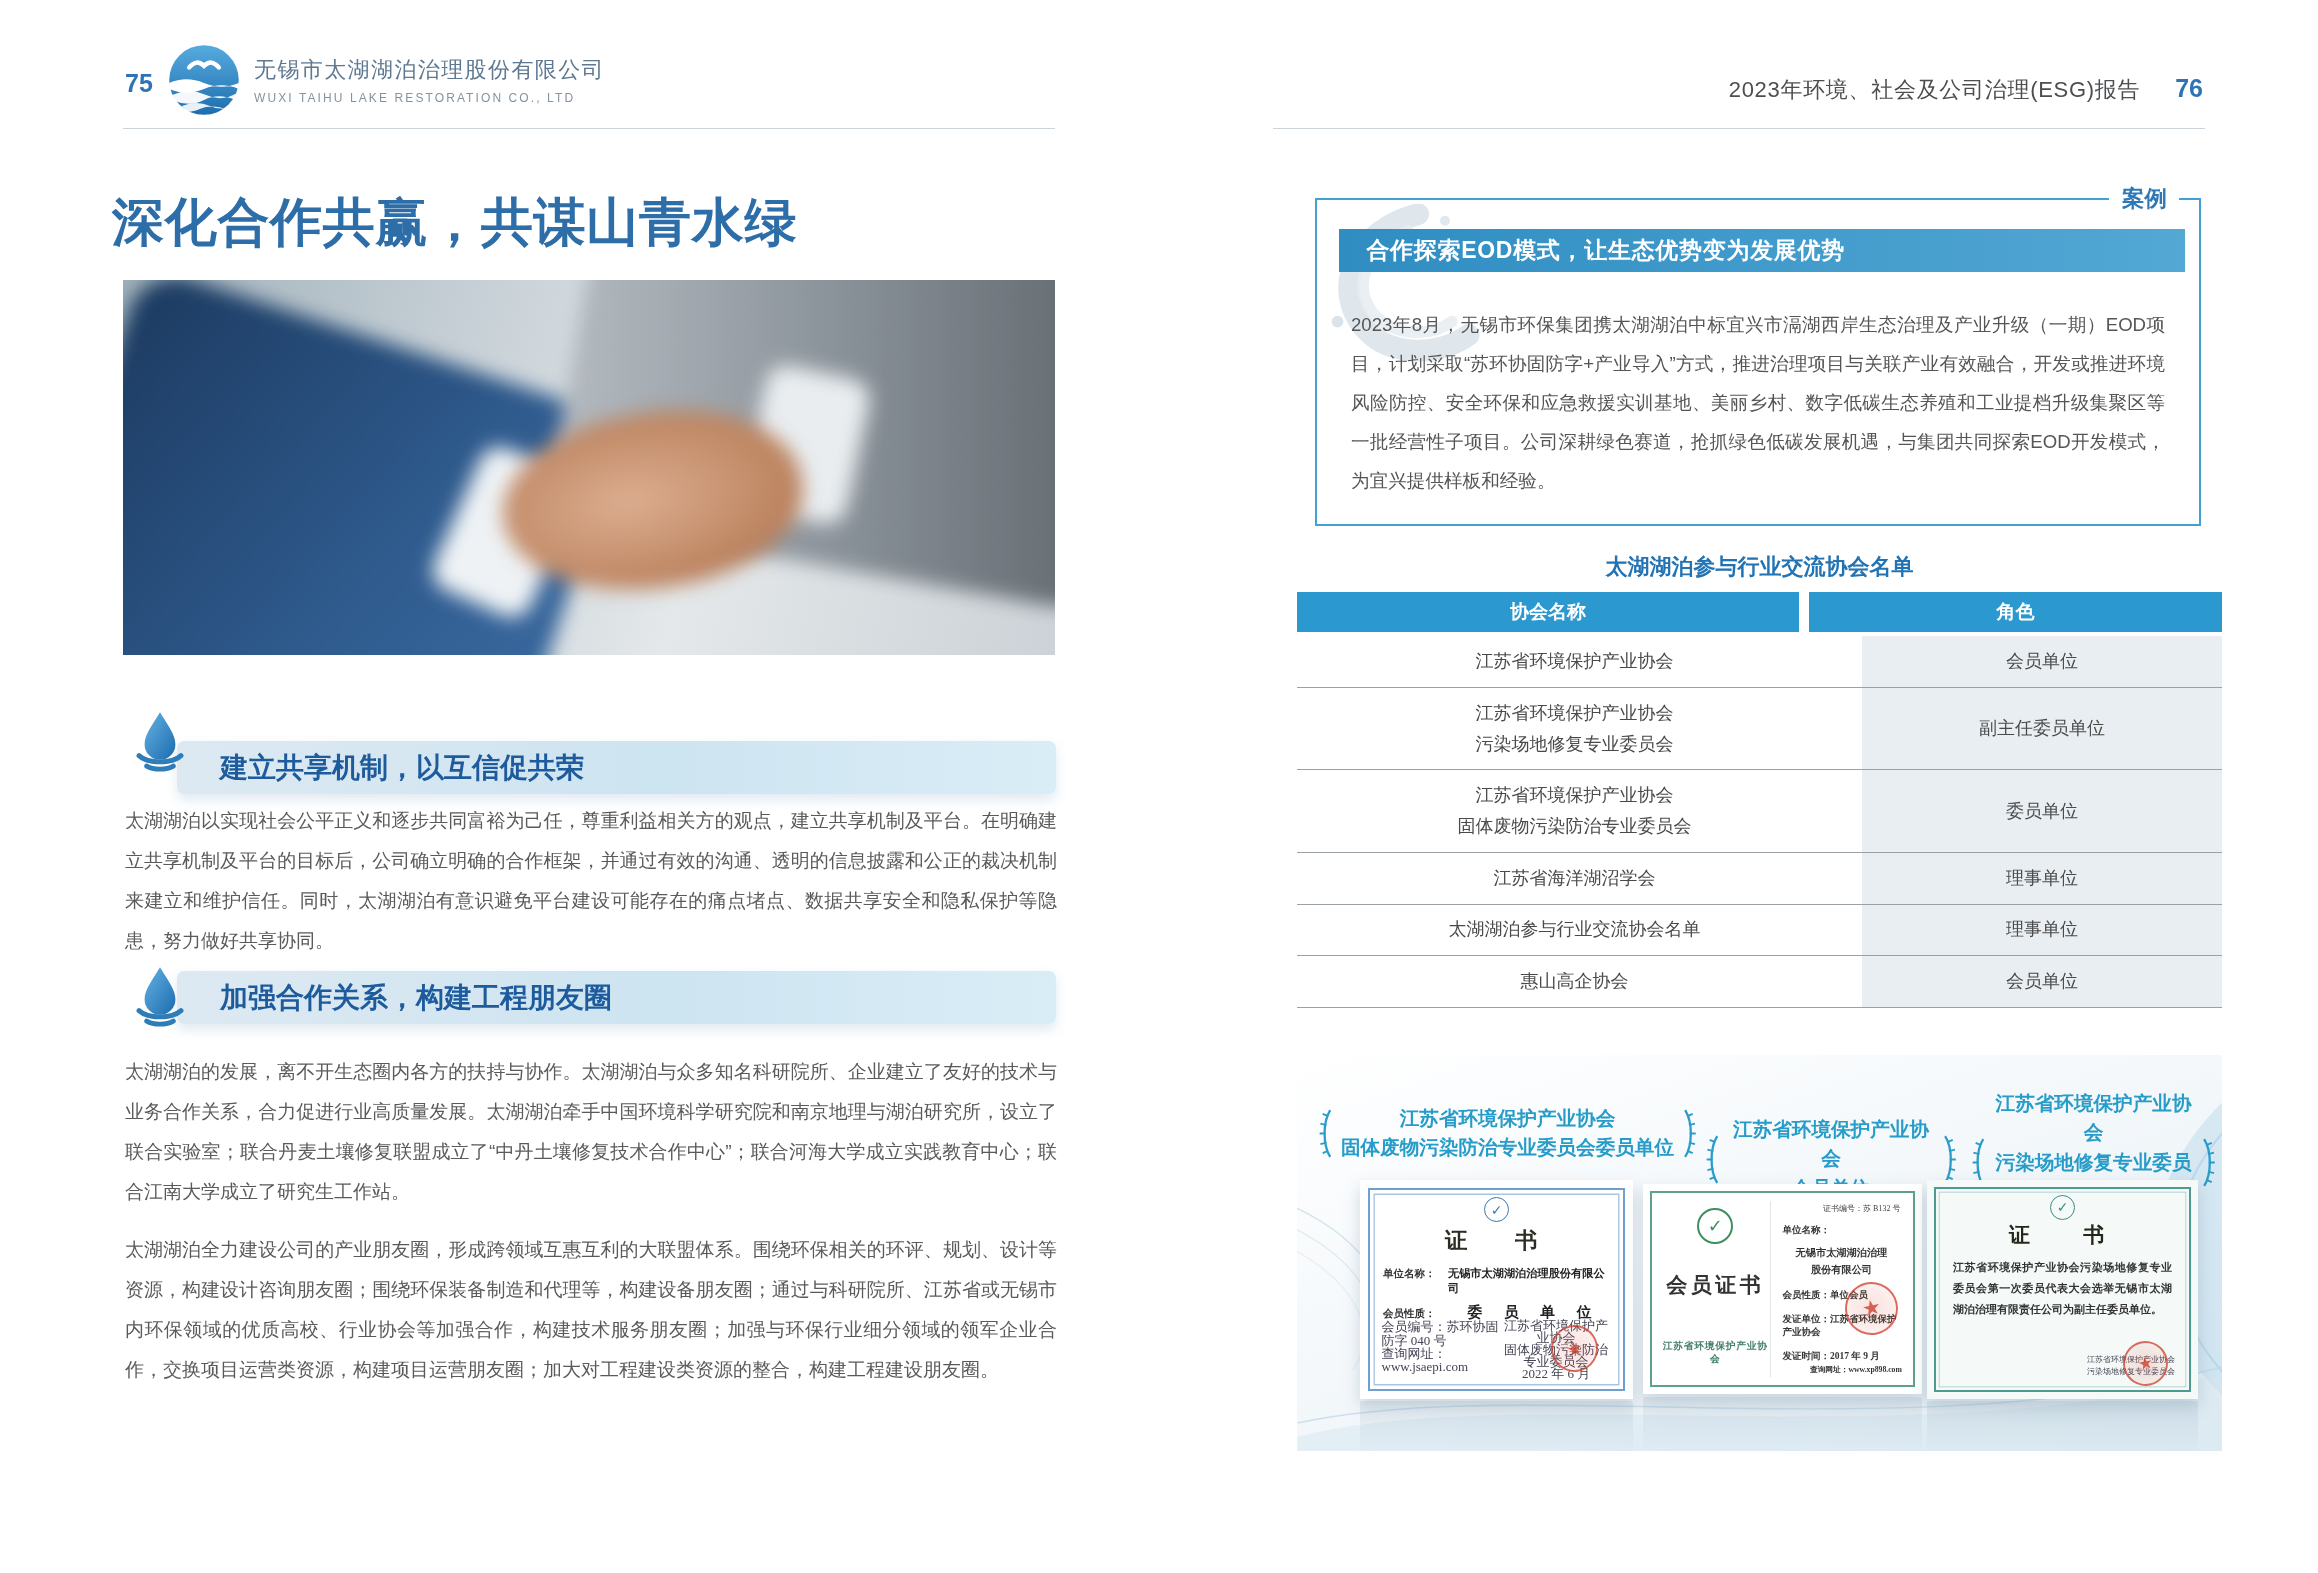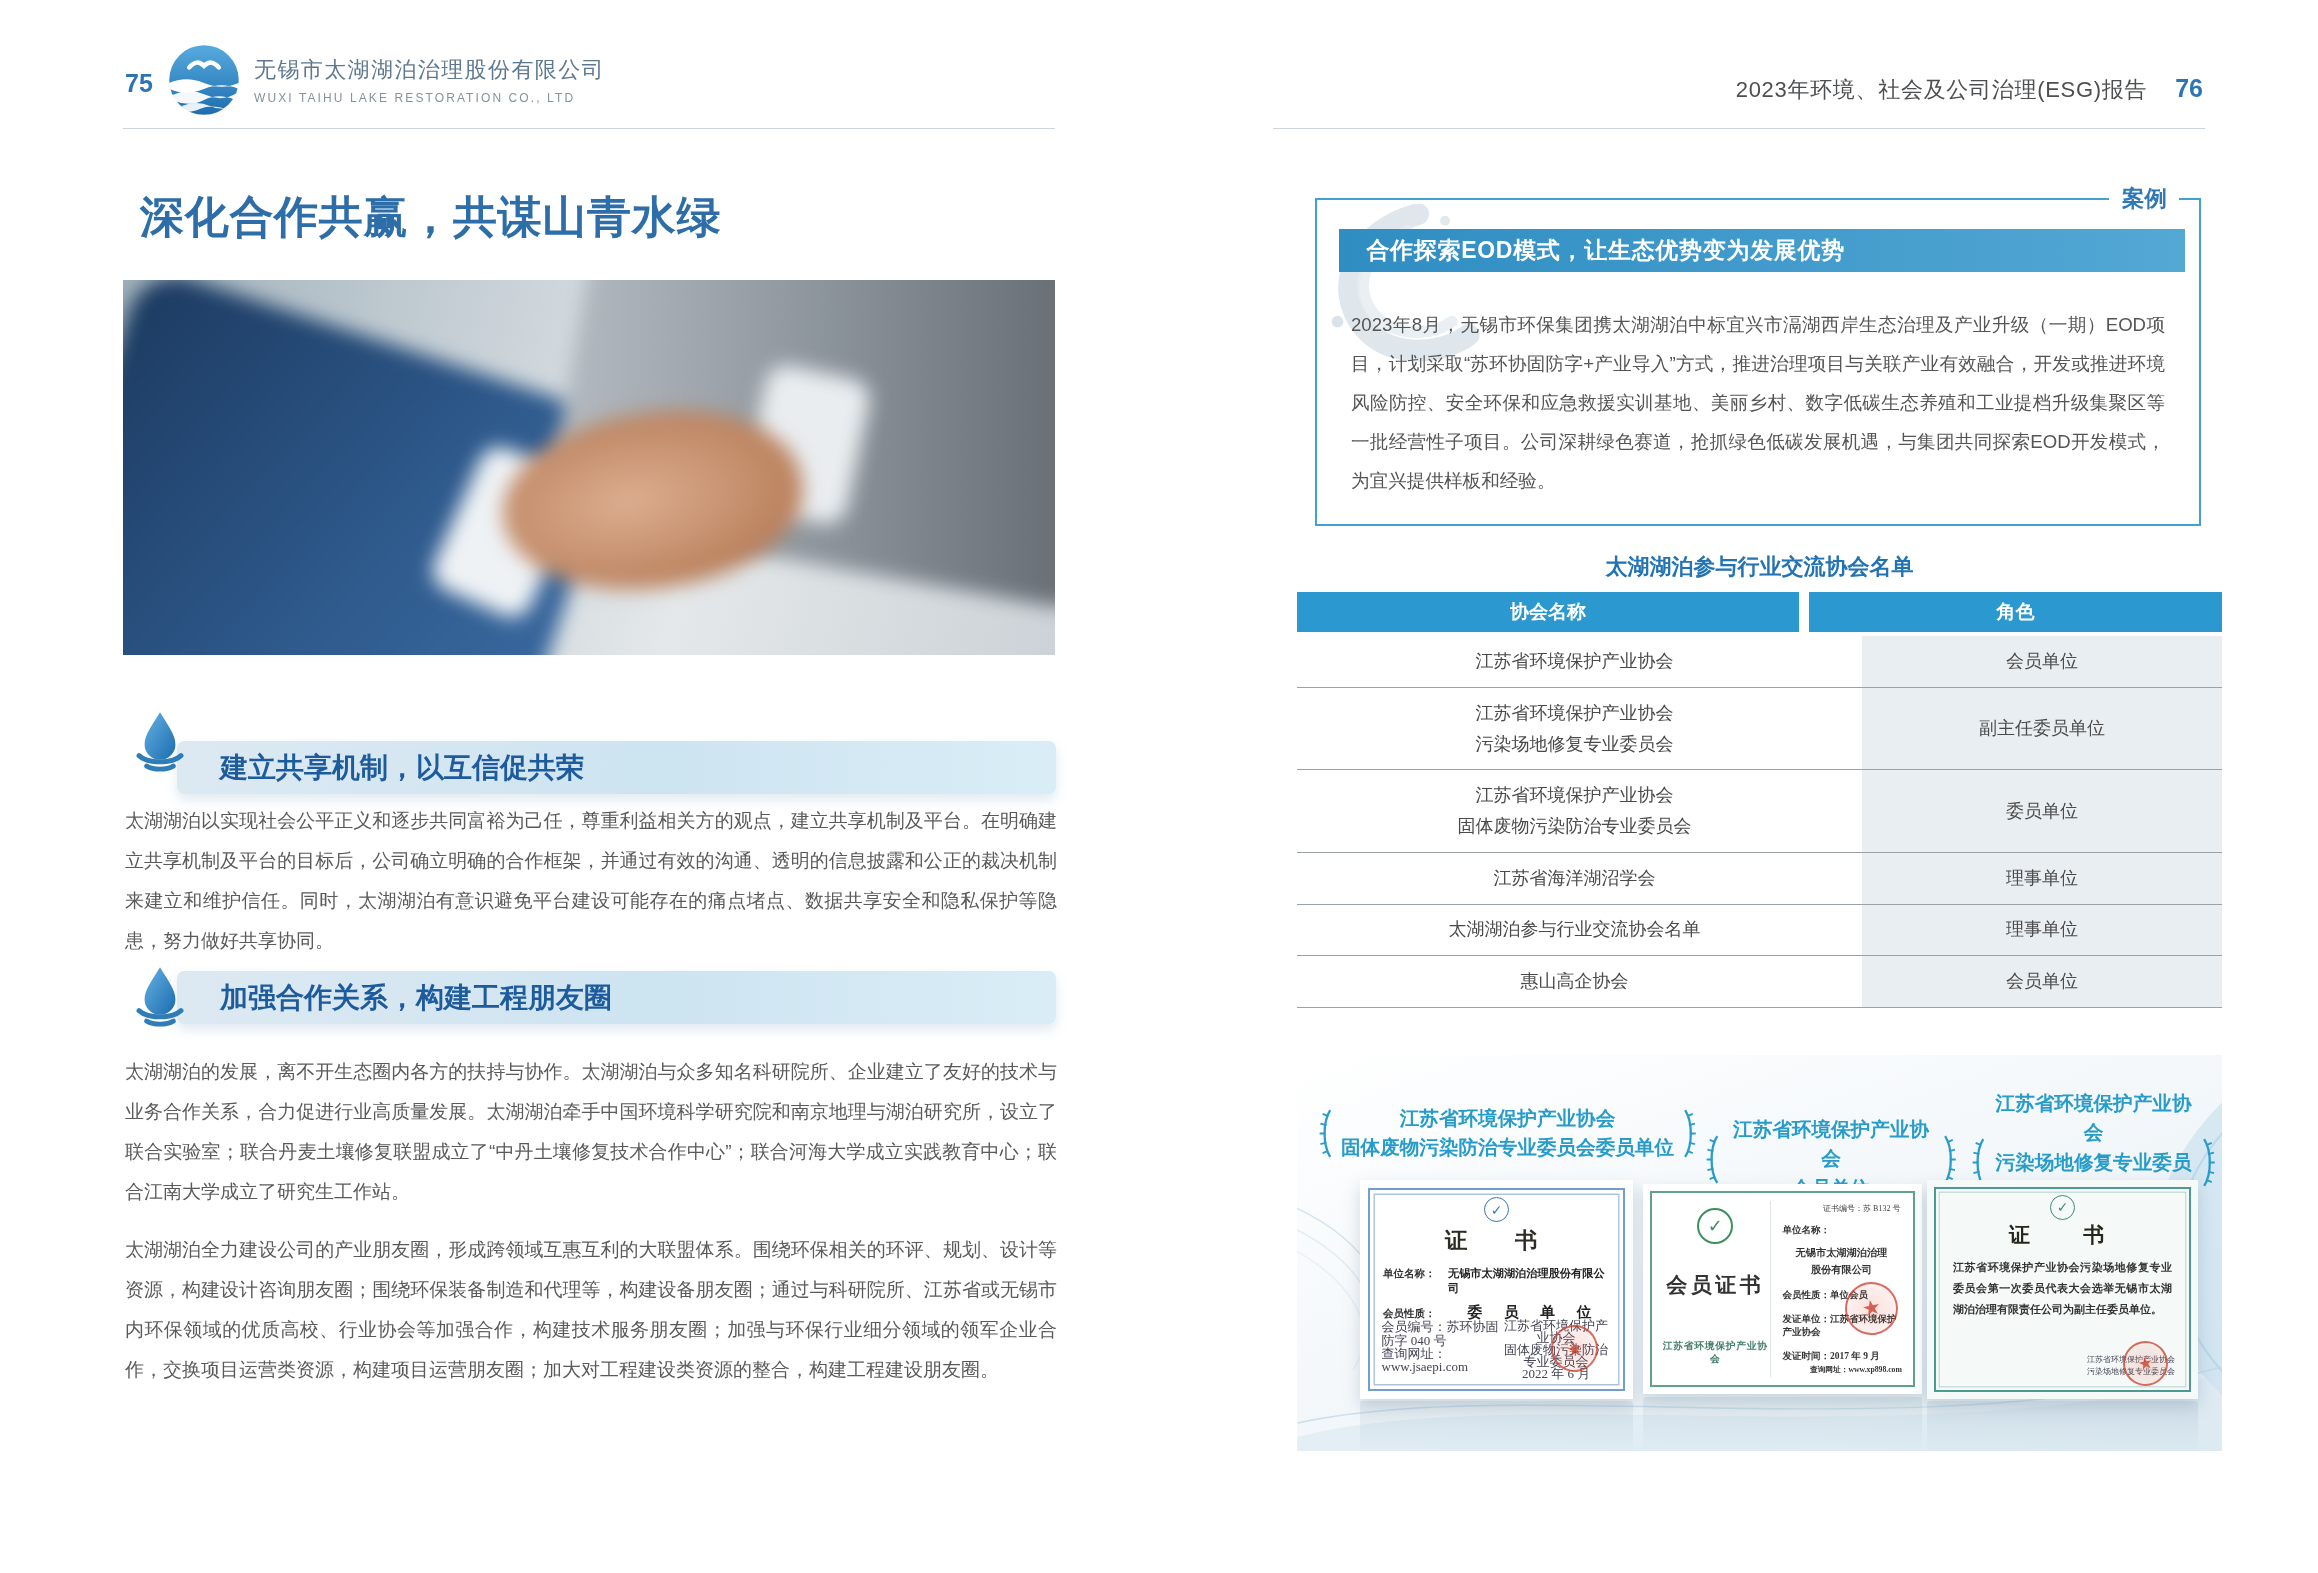--- a/index.html
+++ b/index.html
@@ -5,29 +5,29 @@
   html,body{margin:0;padding:0;background:#ffffff;}
   .spread{position:relative;width:2319px;height:1573px;background:#ffffff;
           font-family:"Liberation Sans",sans-serif;overflow:hidden;}
 
   
   .pagenum-left{position:absolute;left:125px;top:69px;font-size:25px;font-weight:bold;color:#2e74b5;}
   .logo{position:absolute;left:167px;top:43px;width:74px;height:74px;}
   .company{position:absolute;left:254px;top:55px;}
   .company .cn{font-size:22px;color:#5e7891;letter-spacing:1.4px;}
   .company .en{font-size:12px;color:#84939f;letter-spacing:2.1px;margin-top:5.6px;}
-  .hdr-right{position:absolute;right:116px;top:74px;display:flex;align-items:baseline;gap:28px;}
+  .hdr-right{position:absolute;right:116px;top:74px;display:flex;align-items:baseline;gap:35px;}
   .hdr-right .rpt{font-size:22px;color:#4c4e50;letter-spacing:0.7px;}
   .hdr-right .pagenum{font-size:25px;font-weight:bold;color:#2e74b5;}
   .hline{position:absolute;top:128px;height:1.4px;background:#ccd3d9;}
   .hline.left{left:123px;width:932px;}
   .hline.right{left:1273px;width:932px;}
 
   
-  .main-title{position:absolute;left:140px;top:188px;margin:0;font-size:44px;font-weight:bold;
+  .main-title{position:absolute;left:112px;top:188px;margin:0;font-size:52px;font-weight:bold;
               color:#2d6da8;letter-spacing:0.7px;}
   .photo{position:absolute;left:123px;top:280px;width:932px;height:375px;overflow:hidden;
          background:linear-gradient(105deg,#9fb0ba 0%,#c7d0d6 35%,#e4e8ea 62%,#ccd2d7 100%);}
   .photo .blob{position:absolute;filter:blur(9.8px);}
   .arm-left{left:-56px;bottom:-98px;width:505px;height:421px;border-radius:49px;
             background:linear-gradient(115deg,#1c3a60,#2f5b8e 60%,#3c6ca3);transform:rotate(18deg);}
   .arm-right{right:-77px;top:-63px;width:561px;height:351px;border-radius:49px;
              background:linear-gradient(260deg,#596066,#8d959c 55%,#b6bcc2);transform:rotate(10deg);}
   .cuff-left{left:330px;top:175px;width:105px;height:154px;background:#eef2f5;transform:rotate(24deg);border-radius:21px;}
   .cuff-right{left:631px;top:91px;width:105px;height:147px;background:#e9edf0;transform:rotate(12deg);border-radius:21px;}

